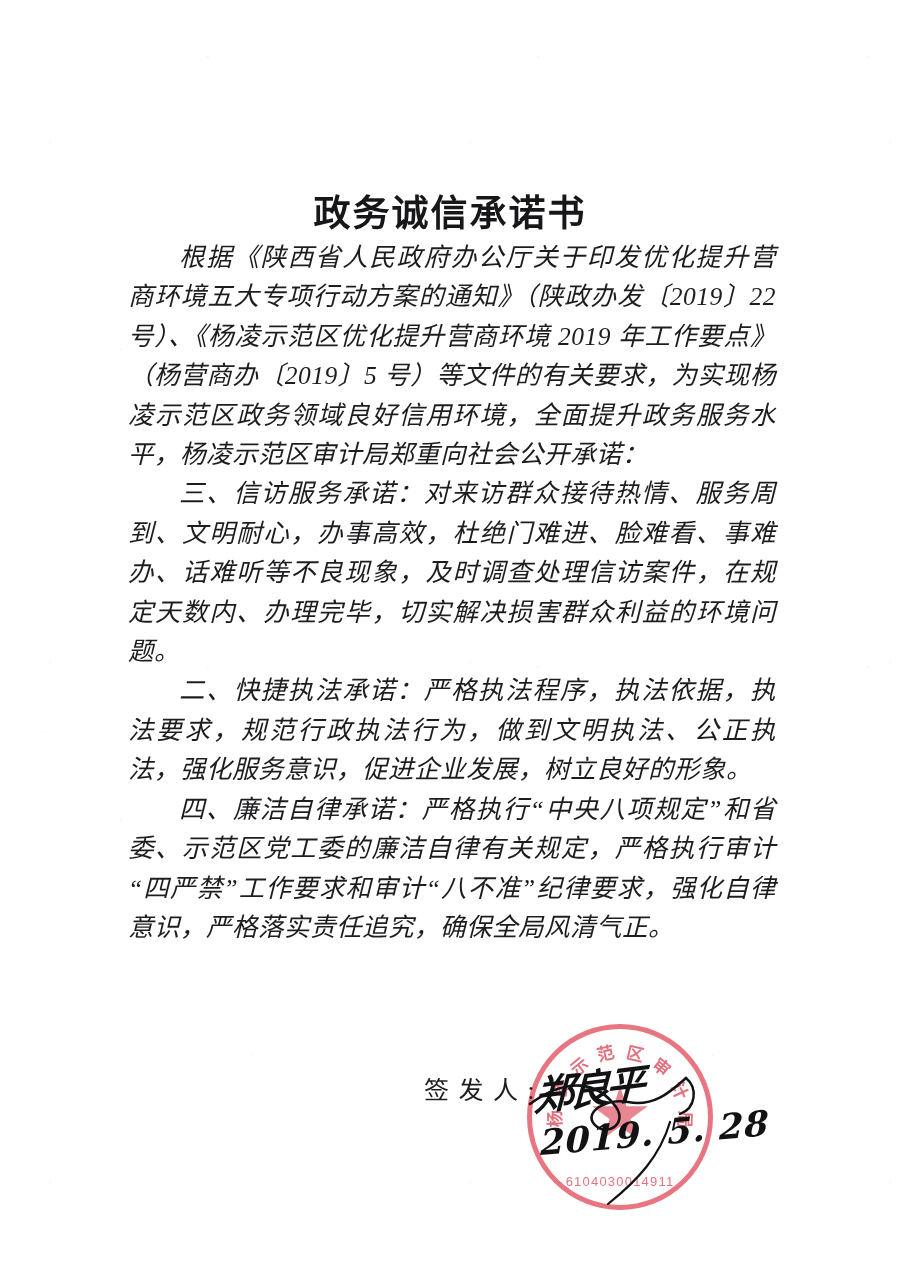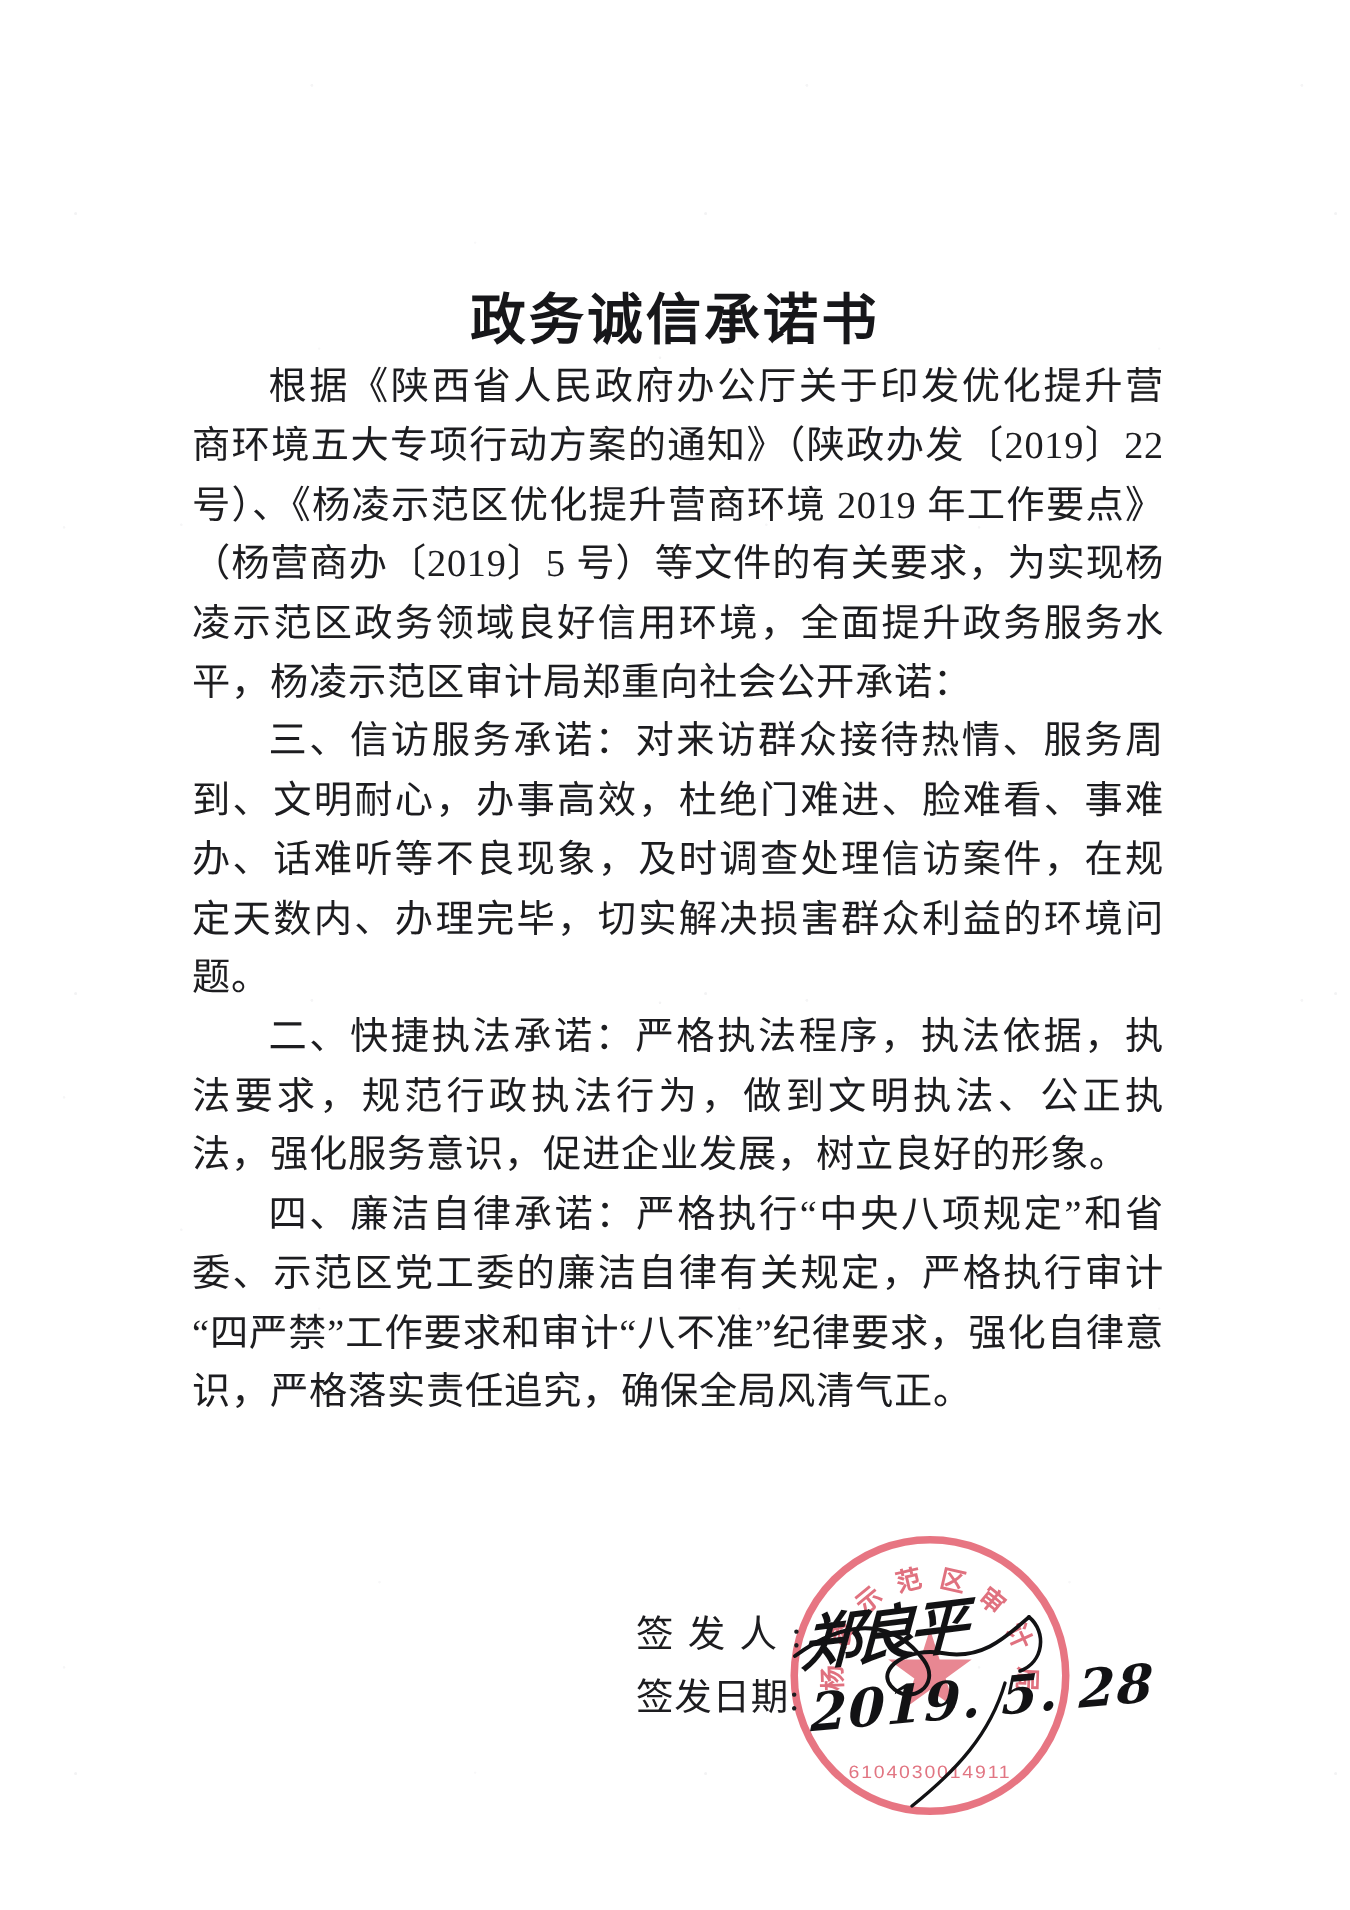--- a/index.html
+++ b/index.html
@@ -60,20 +60,21 @@
     position: absolute;
     top: 236px;
     left: 128px;
     width: 648px;
     font-family: "Liberation Serif", "DejaVu Serif", serif;
     font-size: 25.5px;
     line-height: 39.4px;
     color: #1d1d20;
     text-align: justify;
     text-justify: inter-character;
+    font-style: italic;
   }
   .para {
     margin: 0 0 0 0;
     text-indent: 2em;
     text-align: justify;
     text-align-last: left;
     white-space: normal;
     letter-spacing: .5px;
   }
   .para + .para { margin-top: 0; }
@@ -203,21 +204,20 @@
         <span style="transform: rotate(-50.625deg) translate(70px) rotate(90deg) translate(-8px, -9px);">审</span>
         <span style="transform: rotate(-24.375deg) translate(70px) rotate(90deg) translate(-8px, -9px);">计</span>
         <span style="transform: rotate(1.875deg) translate(70px) rotate(90deg) translate(-8px, -9px);">局</span>
       </div>
     <div class="seal-star"></div>
     <div class="seal-code">6104030014911</div>
   </div>
 
   <div class="sign-block">
     <span class="sign-row sign-label-wide">签发人:</span>
-    <span class="sign-row sign-label">签发日期:</span>
   </div>
 
   <div class="handwriting hand-signature">郑良平</div>
   <div class="handwriting hand-date">2019. 5. 28</div>
 
   <svg class="hand-stroke" style="left:520px; top:1050px;" width="230" height="165" viewBox="0 0 230 165">
     <path d="M10 52 C 48 24, 78 30, 96 55 C 108 72, 86 86, 74 72 C 64 60, 86 46, 108 50
              C 134 55, 150 40, 166 26" fill="none" stroke="#121214" stroke-width="2.6" stroke-linecap="round"></path>
     <path d="M166 26 C 178 36, 176 56, 160 62" fill="none" stroke="#121214" stroke-width="2.4" stroke-linecap="round"></path>
     <path d="M150 70 C 140 104, 118 128, 88 152" fill="none" stroke="#121214" stroke-width="2.2" stroke-linecap="round"></path>

